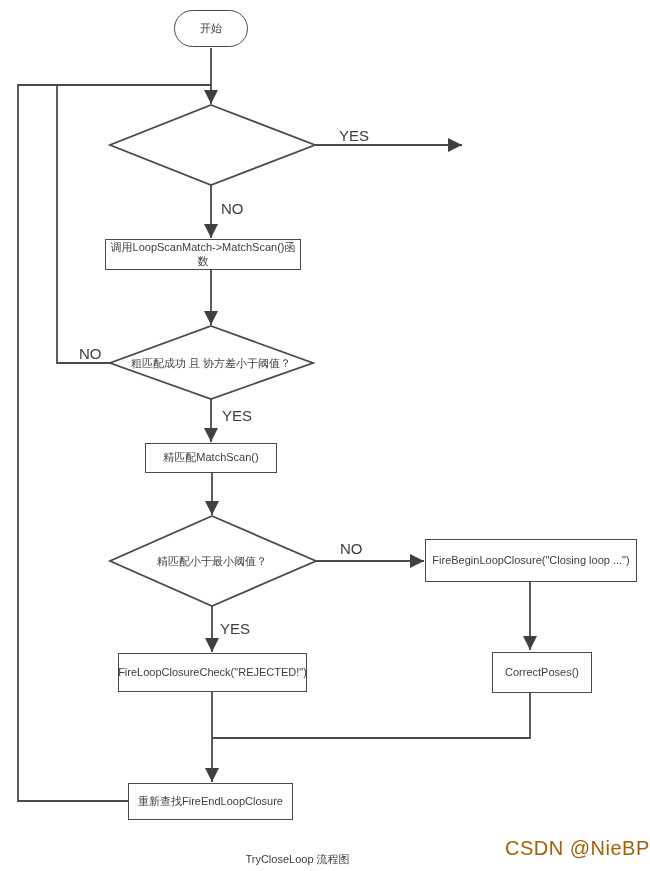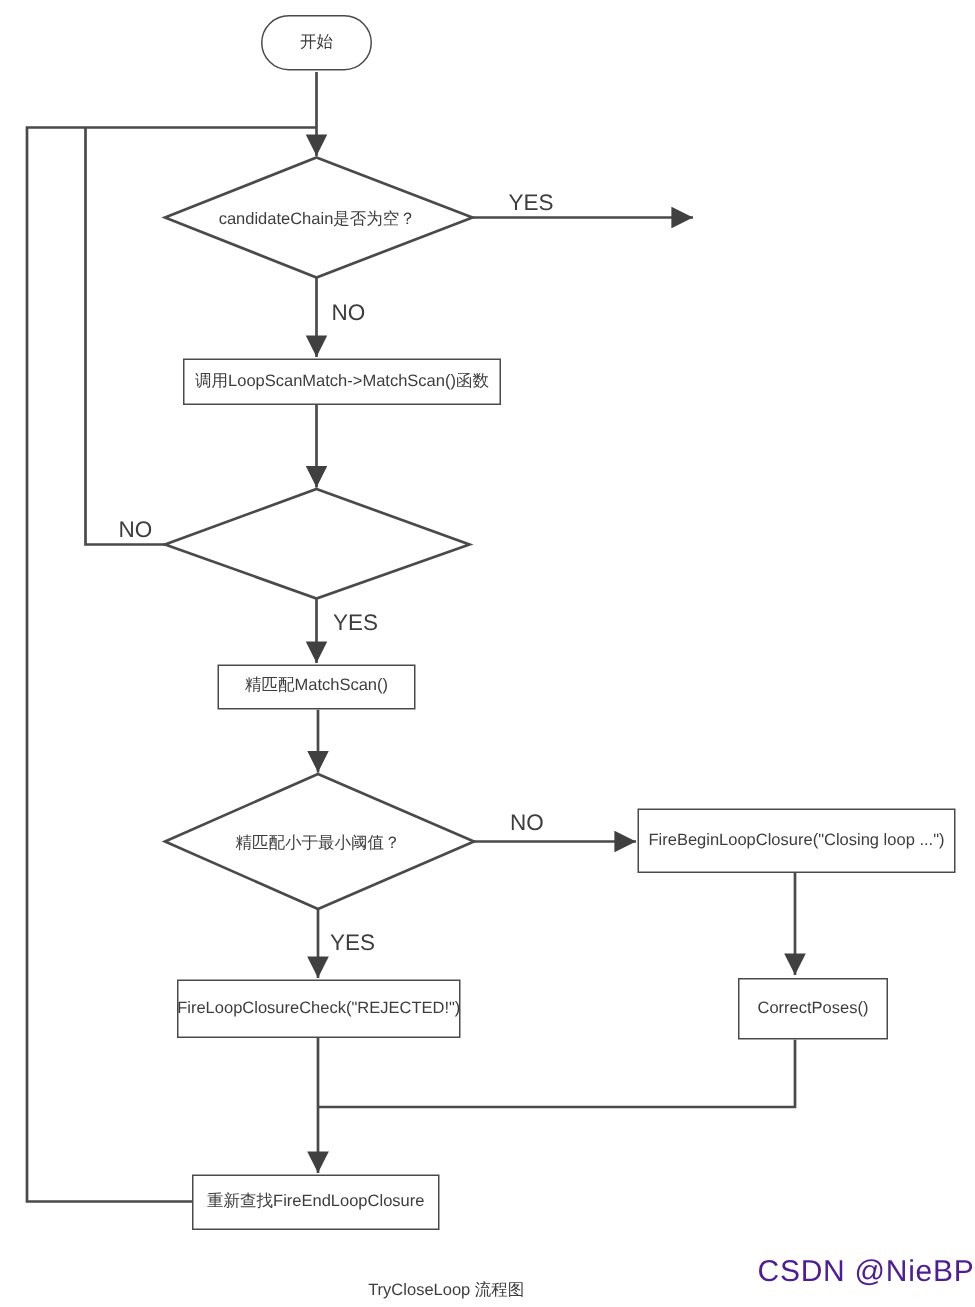--- a/index.html
+++ b/index.html
@@ -58,21 +58,21 @@
     left: 225px; top: 852px;
     width: 145px;
     text-align: center;
     font-size: 11px;
     color: #3d3d3d;
   }
   .watermark {
     position: absolute;
     left: 505px; top: 837px;
     font-size: 20px;
-    color: #4c1d95;
+    color: #a16207;
     letter-spacing: 0.5px;
   }
 </style>
 </head>
 <body>
 
 <div class="canvas">
 
   <svg class="wires" viewBox="0 0 650 871" xmlns="http://www.w3.org/2000/svg">
     <defs>
@@ -110,25 +110,25 @@
     </g>
     <g stroke="#4a4a4a" stroke-width="1.8" fill="#ffffff">
       <polygon points="211,105 315,145 211,185 110,145"></polygon>
       <polygon points="211,326 313,363 211,399 110,363"></polygon>
       <polygon points="212,516 316,561 212,606 110,561"></polygon>
     </g>
   </svg>
 
   <div class="node terminator" style="left:174px; top:10px; width:74px; height:37px;">开始</div>
 
-  <div class="diamond-label" style="left:120px; top:133px; width:183px; height:24px;">candidateChain是否为空？</div>
 
 
-  <div class="node process" style="left:122px; top:239px; width:212px; height:31px;">调用LoopScanMatch-&gt;MatchScan()函数</div>
+  <div class="node process" style="left:105px; top:239px; width:196px; height:31px;">调用LoopScanMatch-&gt;MatchScan()函数</div>
 
+  <div class="diamond-label" style="left:113px; top:351px; width:196px; height:24px;">粗匹配成功 且 协方差小于阈值？</div>
 
   <div class="node process" style="left:145px; top:443px; width:132px; height:30px;">精匹配MatchScan()</div>
 
   <div class="diamond-label" style="left:122px; top:549px; width:180px; height:24px;">精匹配小于最小阈值？</div>
 
   <div class="node process" style="left:425px; top:539px; width:212px; height:43px;">FireBeginLoopClosure("Closing loop ...")</div>
 
   <div class="node process" style="left:118px; top:653px; width:189px; height:39px;">FireLoopClosureCheck("REJECTED!")</div>
 
   <div class="node process" style="left:492px; top:652px; width:100px; height:41px;">CorrectPoses()</div>

